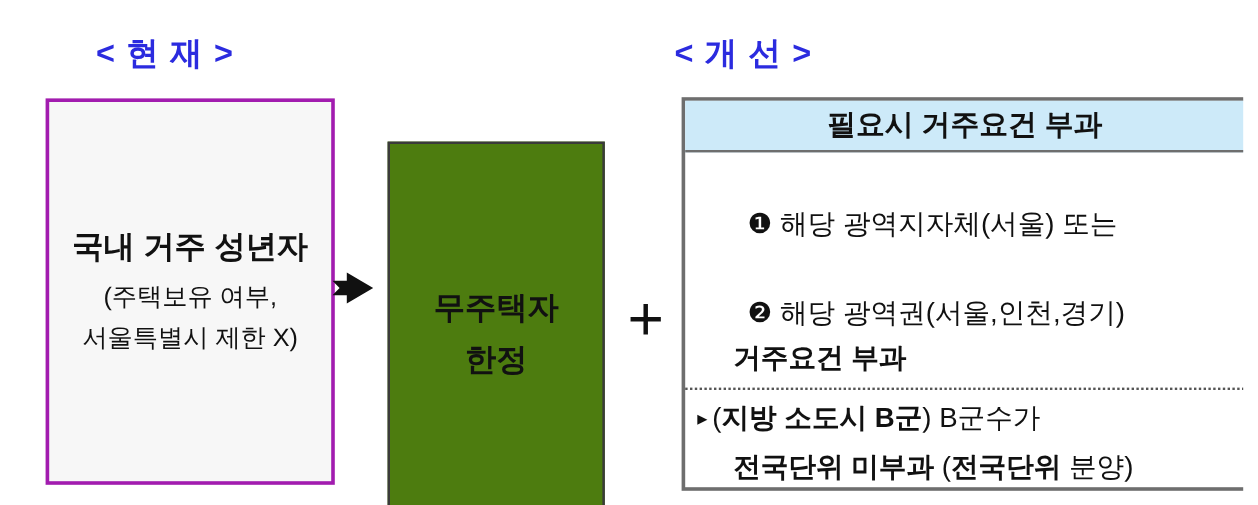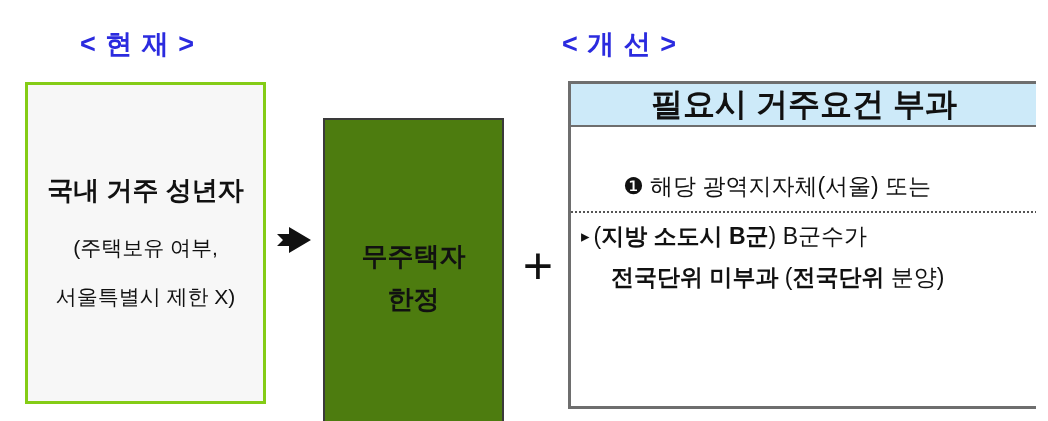--- a/index.html
+++ b/index.html
@@ -20,30 +20,29 @@
     color: #2b2bdf;
     letter-spacing: 1px;
     white-space: nowrap;
   }
   .title-current { left: 80px; }
   .title-improved { left: 562px; }
 
   
   .current-box {
     position: absolute;
-    left: 25px; top: 82px;
+    left: 38px; top: 82px;
     width: 241px; height: 322px;
     background: #f7f7f7;
-    border: 3px solid #84cc16;
+    border: 3px solid #a21caf;
     display: flex;
     flex-direction: column;
     justify-content: center;
     align-items: center;
     text-align: center;
-    gap: 15px;
   }
   .current-main {
     font-size: 26px;
     font-weight: bold;
     margin-bottom: 8px;
     white-space: nowrap;
   }
   .current-sub {
     font-size: 21px;
     line-height: 34px;
@@ -96,21 +95,21 @@
     left: 568px; top: 81px;
     width: 472px; height: 328px;
     background: #ffffff;
     border: 3px solid #6e6e6e;
   }
   .improved-header {
     height: 43px;
     background: #cdeaf9;
     border-bottom: 2px solid #6e6e6e;
     text-align: center;
-    font-size: 32px;
+    font-size: 24px;
     font-weight: bold;
     line-height: 41px;
     white-space: nowrap;
   }
   .improved-body {
     font-size: 23px;
     line-height: 38px;
   }
   .rule-section { padding: 4px 6px 4px 10px; white-space: nowrap; }
   .rule-section.first { border-bottom: 2px dotted #555555; padding-bottom: 6px; }
@@ -144,20 +143,22 @@
   </div>
 
   <div class="plus-sign">+</div>
 
   <div class="improved-box">
     <div class="improved-header">필요시 거주요건 부과</div>
     <div class="improved-body">
 
       <div class="rule-section first">
         <div class="indent-num"><span>❶</span><span> 해당 광역지자체(서울) 또는</span></div>
+        <div class="indent-num"><span>❷</span><span> 해당 광역권(서울,인천,경기)</span></div>
+        <div class="indent-concl bold">거주요건 부과</div>
       </div>
 
       <div class="rule-section">
         <div><span class="bullet-glyph">▸</span><span>(</span><span class="bold">지방 소도시 B군</span><span>)</span><span> B군수가</span></div>
         <div class="indent-concl"><span class="bold">전국단위 미부과</span><span> (</span><span class="bold">전국단위</span><span> 분양)</span></div>
       </div>
 
     </div>
   </div>
 

